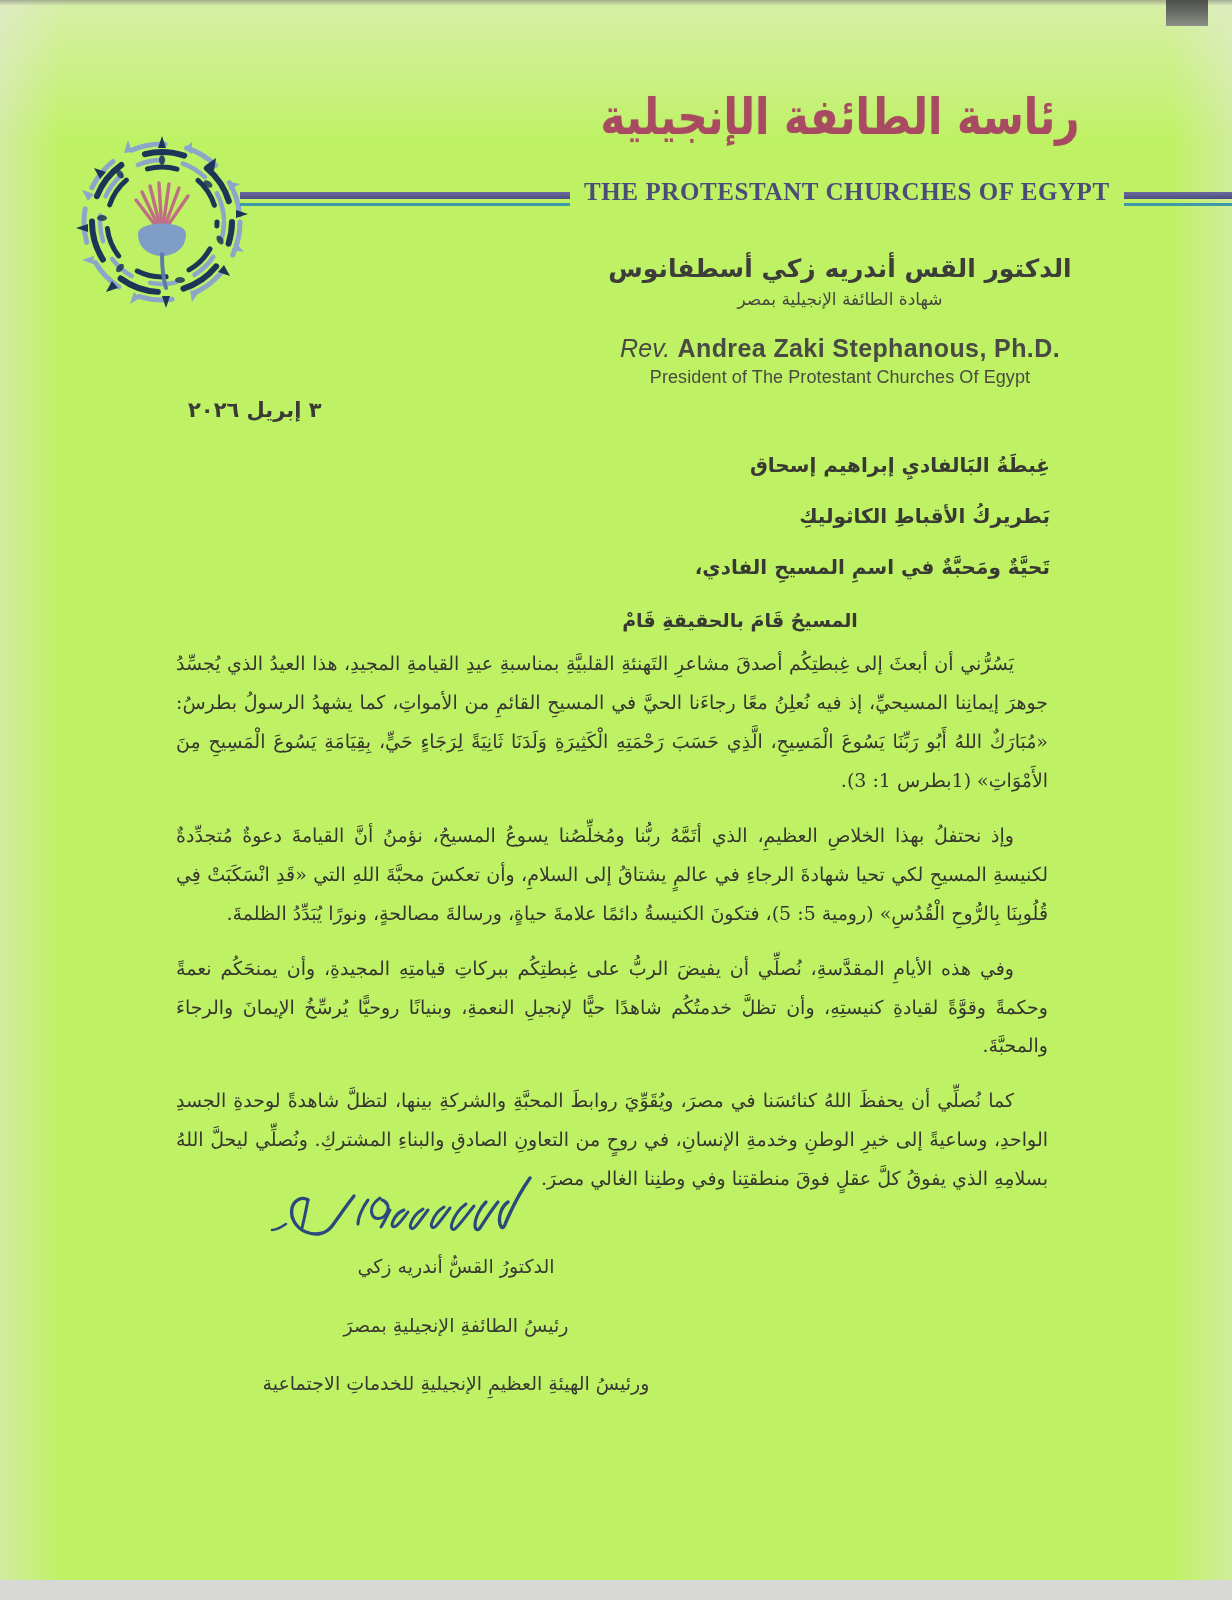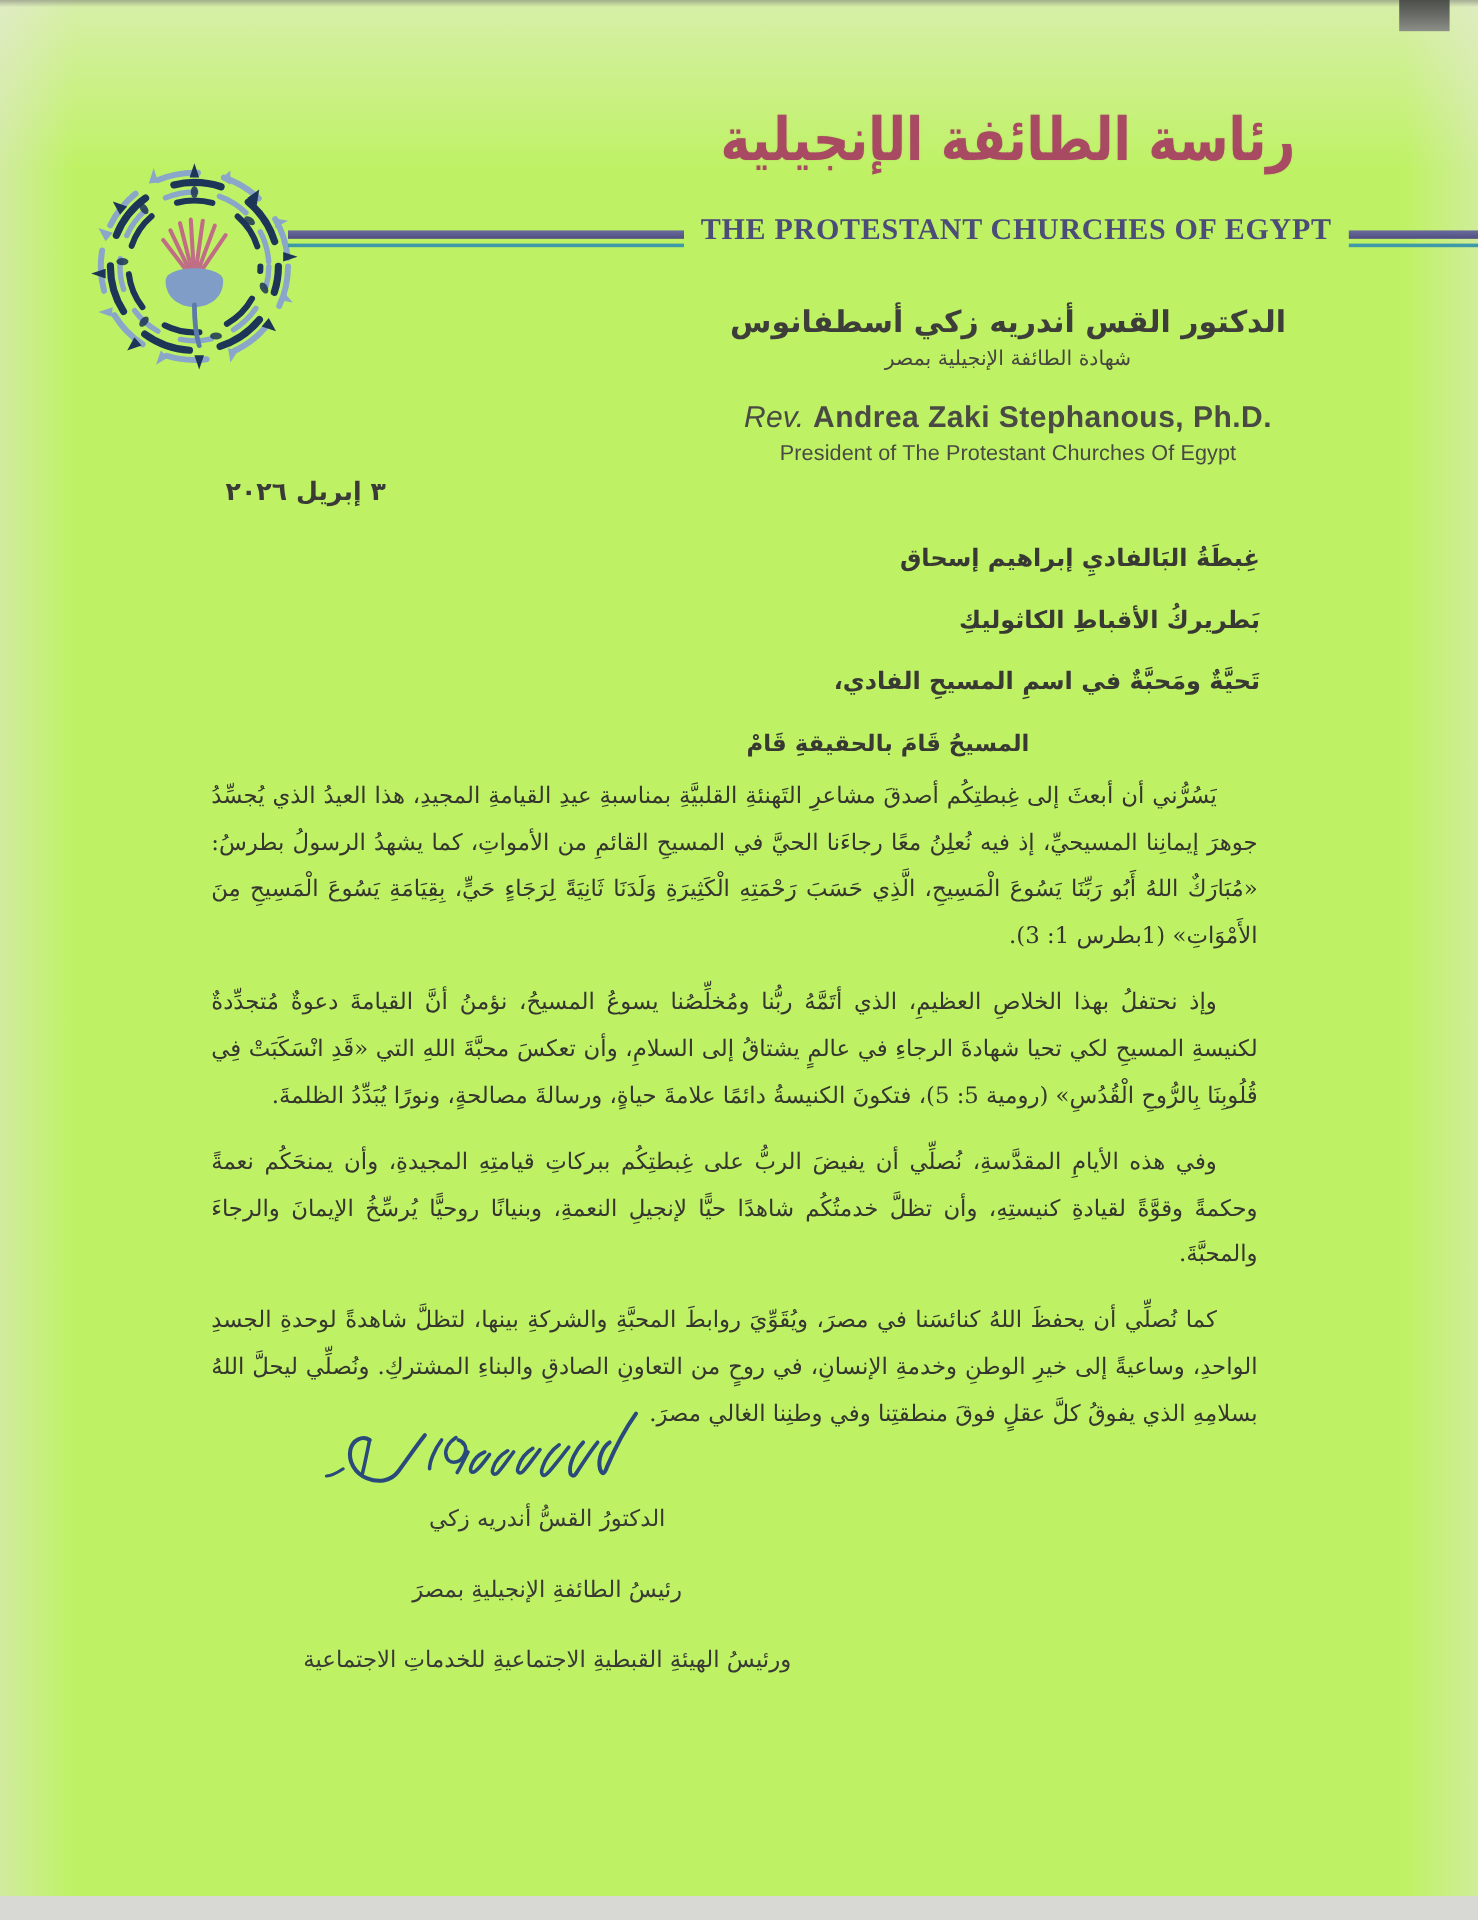--- a/index.html
+++ b/index.html
@@ -361,16 +361,16 @@
         <path d="M92 34 C84 44, 76 56, 70 64 C64 72, 54 74, 44 70 C34 66, 28 56, 30 46 C32 38, 40 34, 46 38" stroke-width="3.4"></path>
         <path d="M46 38 C44 48, 42 58, 40 66" stroke-width="3"></path>
         <path d="M24 62 C18 66, 14 68, 10 68" stroke-width="2.6"></path>
       </g>
     </svg>
   </div>
 
   <div class="signoff">
     <div>الدكتورُ القسُّ أندريه زكي</div>
     <div>رئيسُ الطائفةِ الإنجيليةِ بمصرَ</div>
-    <div>ورئيسُ الهيئةِ القبطيةِ الاجتماعيةِ للخدماتِ الاجتماعية</div>
+    <div>ورئيسُ الهيئةِ العظيمِ الإنجيليةِ للخدماتِ الاجتماعية</div>
   </div>
 
 </div>
 
 </body></html>

